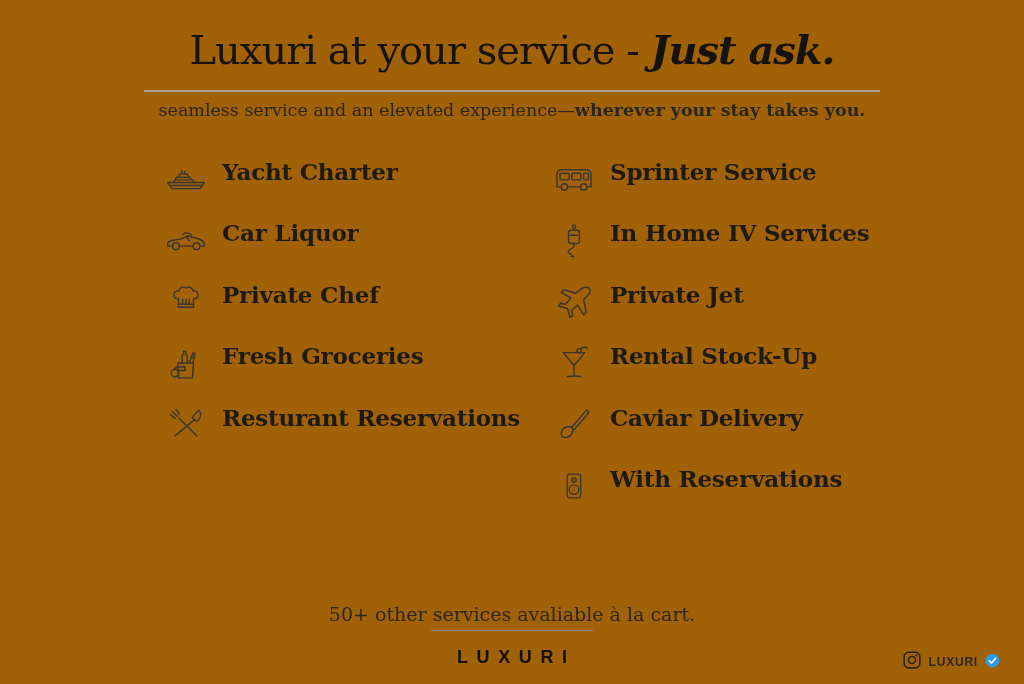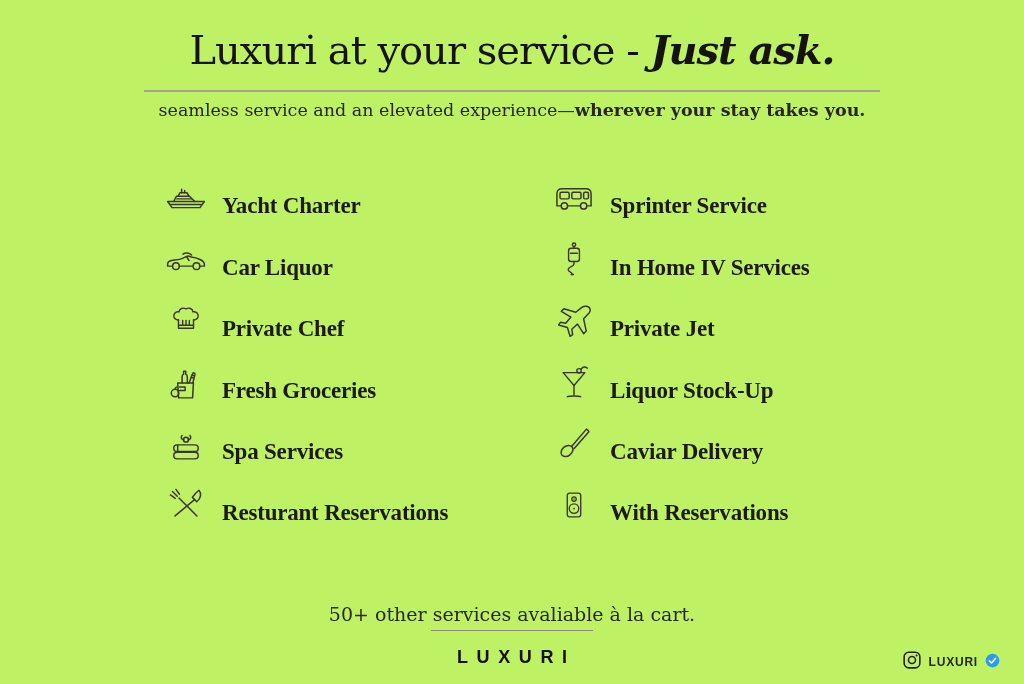--- a/index.html
+++ b/index.html
@@ -1,19 +1,19 @@
 <!DOCTYPE html>
 <html><head>
 <meta charset="utf-8">
 <style>
   html,body{margin:0;padding:0;}
   .page{
     position:relative;
     width:1024px;height:684px;
-    background:#bef264;
+    background:#a16207;
     color:#1e1a16;
     font-family:"DejaVu Serif", serif;
     overflow:hidden;
   }
   
   .title{
     position:absolute;top:26px;left:0;right:0;
     text-align:center;
     font-size:40px;font-weight:500;letter-spacing:-1px;
     color:#16130f;
@@ -28,21 +28,21 @@
     position:absolute;top:99px;left:0;right:0;
     text-align:center;
     font-size:17.5px;line-height:23px;
     color:#29251f;font-weight:500;
   }
   .subtitle b{font-weight:700;margin-top:20px;}
   
   .col{position:absolute;top:158px;}
   .col-left{left:163px;}
   .col-right{left:551px;}
-  .row{display:flex;align-items:flex-end;height:61.4px;font-family:Liberation Serif, serif;}
+  .row{display:flex;align-items:flex-start;height:61.4px;}
   .icon-box{
     width:46px;flex:none;
     display:flex;align-items:center;justify-content:center;
     color:#3a352e;
   }
   .icon-box svg{display:block;}
   .label{
     margin-left:13px;
     font-size:23px;font-weight:700;letter-spacing:-0.2px;
     color:#1d1915;white-space:nowrap;
@@ -139,33 +139,20 @@
           <path d="M27.5 24 L31.5 13.5 C32.3 11.7 34.6 12.3 34.3 14.2 L31.8 24"></path>
           <path d="M30 17.5 L32.3 18.4 M31 14.9 L33.4 15.8"></path>
           <circle cx="11.5" cy="35.5" r="4.3"></circle>
             <path d="M11.5 31.2 Q11.6 29.4 13.1 28.7"></path>
           <path d="M16.5 28.5 H23 V32.5 H16.5"></path>
         </svg>
       </span>
       <span class="label">Fresh Groceries</span>
     </div>
 
-    <div class="row">
-      <span class="icon-box">
-        <svg class="line" width="42" height="42" viewBox="0 0 48 48">
-          <rect x="10" y="25" width="28" height="7.5" rx="3.75"></rect>
-          <rect x="10" y="33.5" width="28" height="7.5" rx="3.75"></rect>
-          <path d="M14.5 25.3 V32.4"></path>
-          <circle cx="24" cy="19" r="2.8"></circle>
-          <path d="M21.3 19.5 C18.5 18.5 17.8 15.8 19.5 14.2"></path>
-          <path d="M26.7 19.5 C29.5 18.5 30.2 15.8 28.5 14.2"></path>
-        </svg>
-      </span>
-      <span class="label">Spa Services</span>
-    </div>
 
     <div class="row">
       <span class="icon-box">
         <svg class="line" width="42" height="42" viewBox="0 0 48 48">
           <path d="M16 16 L36.5 36.5"></path>
           <path d="M8.5 8.5 L14 14 M12.5 6.2 L16.5 11.7 M6.2 12.5 L11.7 16.5"></path>
           <path d="M38.8 7.2 C41.8 10.7 41.3 16.3 36.3 20.3 L31.3 15.3 C33.8 11.8 36 9 38.8 7.2 Z"></path>
           <path d="M33.8 17.8 L11.5 36.5"></path>
         </svg>
       </span>
@@ -218,21 +205,21 @@
     <div class="row">
       <span class="icon-box">
         <svg class="line" width="40" height="42" viewBox="0 0 48 48">
           <path d="M11 11.5 H37 L24 27 Z"></path>
           <path d="M24 27 V38.5"></path>
           <path d="M16 40.5 C18 39.2 30 39.2 32 40.5"></path>
           <circle cx="30" cy="9.3" r="2.6"></circle>
           <path d="M32.2 7.4 C34.7 4.6 38 4.6 40 6.2"></path>
         </svg>
       </span>
-      <span class="label">Liquor Stock-Up</span>
+      <span class="label">Rental Stock-Up</span>
     </div>
 
     <div class="row">
       <span class="icon-box">
         <svg class="line" width="42" height="42" viewBox="0 0 48 48">
           <ellipse cx="16" cy="32" rx="7.5" ry="5.5" transform="rotate(-38 16 32)"></ellipse>
           <path d="M21.5 26.5 L38.2 7 C39.5 7.6 40.6 8.7 41 10 L24.2 29.2"></path>
         </svg>
       </span>
       <span class="label">Caviar Delivery</span>

